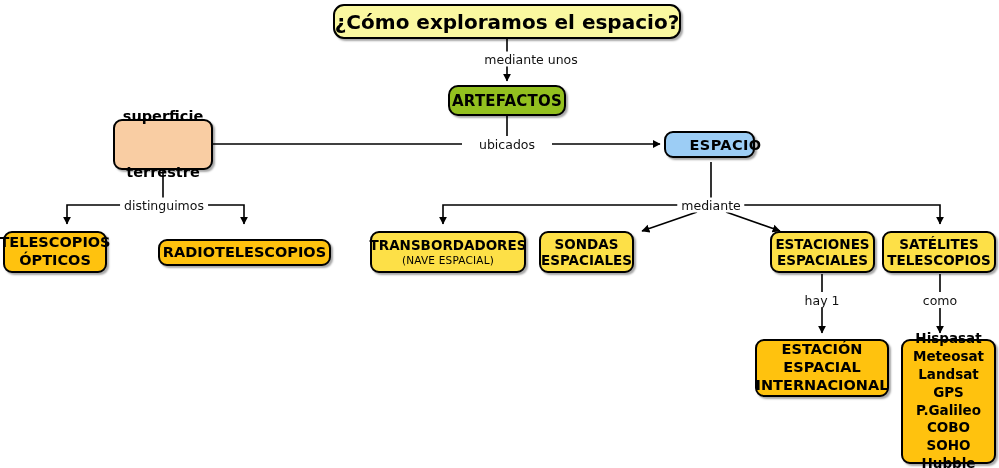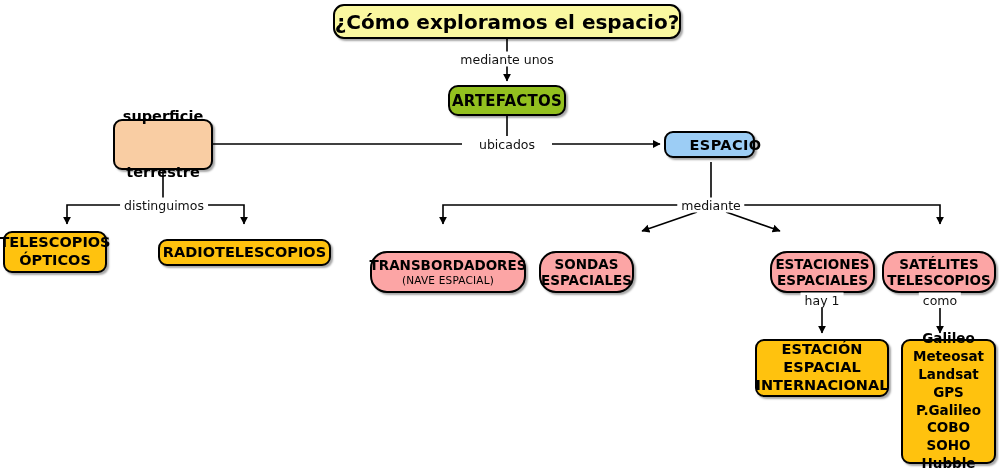--- a/index.html
+++ b/index.html
@@ -85,27 +85,26 @@
   }
   .n-gold-list {
     background: #ffc20e;
     border-radius: 9px;
     font-weight: bold;
     font-size: 13.5px;
     line-height: 1.33;
     box-shadow: 2px 2px 2px rgba(0,0,0,0.35);
   }
   .n-pale {
-    background: #fca5a5;
-    border-radius: 17px;
+    background: #fde047;
+    border-radius: 9px;
     font-weight: bold;
     font-size: 13.5px;
     line-height: 1.2;
     box-shadow: 2px 2px 2px rgba(0,0,0,0.35);
-    margin-top: 20px;
   }
   .n-pale .sub {
     font-weight: normal;
     font-size: 10.5px;
     letter-spacing: 0.2px;
     margin-top: 1px;
   }
   
   .elabel {
     position: absolute;
@@ -149,21 +148,21 @@
       <path d="M726,212 L780,231" marker-end="url(#ah)"></path>
 
       <path d="M822,274 L822,292"></path>
       <path d="M822,308 L822,333" marker-end="url(#ah)"></path>
 
       <path d="M940,274 L940,292"></path>
       <path d="M940,308 L940,333" marker-end="url(#ah)"></path>
     </g>
   </svg>
 
-  <div class="elabel" style="left:507px; top:59px;">mediante unos</div>
+  <div class="elabel" style="left:531px; top:59px;">mediante unos</div>
 
   <div class="elabel" style="left:507px; top:144px;">ubicados</div>
 
   <div class="elabel" style="left:164px; top:205px;">distinguimos</div>
 
   <div class="elabel" style="left:711px; top:205px;">mediante</div>
 
   <div class="elabel" style="left:822px; top:300px;">hay 1</div>
 
   <div class="elabel" style="left:940px; top:300px;">como</div>
@@ -214,21 +213,21 @@
     <span class="line">TELESCOPIOS</span>
   </div>
 
   <div class="node n-gold" style="left:755px; top:339px; width:134px; height:58px;">
     <span class="line">ESTACIÓN</span>
     <span class="line">ESPACIAL</span>
     <span class="line">INTERNACIONAL</span>
   </div>
 
   <div class="node n-gold-list" id="satellite-list" style="left:901px; top:339px; width:95px; height:125px;">
-      <span class="line">Galileo</span>
+      <span class="line">Hispasat</span>
       <span class="line">Meteosat</span>
       <span class="line">Landsat</span>
       <span class="line">GPS</span>
       <span class="line">P.Galileo</span>
       <span class="line">COBO</span>
       <span class="line">SOHO</span>
       <span class="line">Hubble</span>
     </div>
 
 </div>

